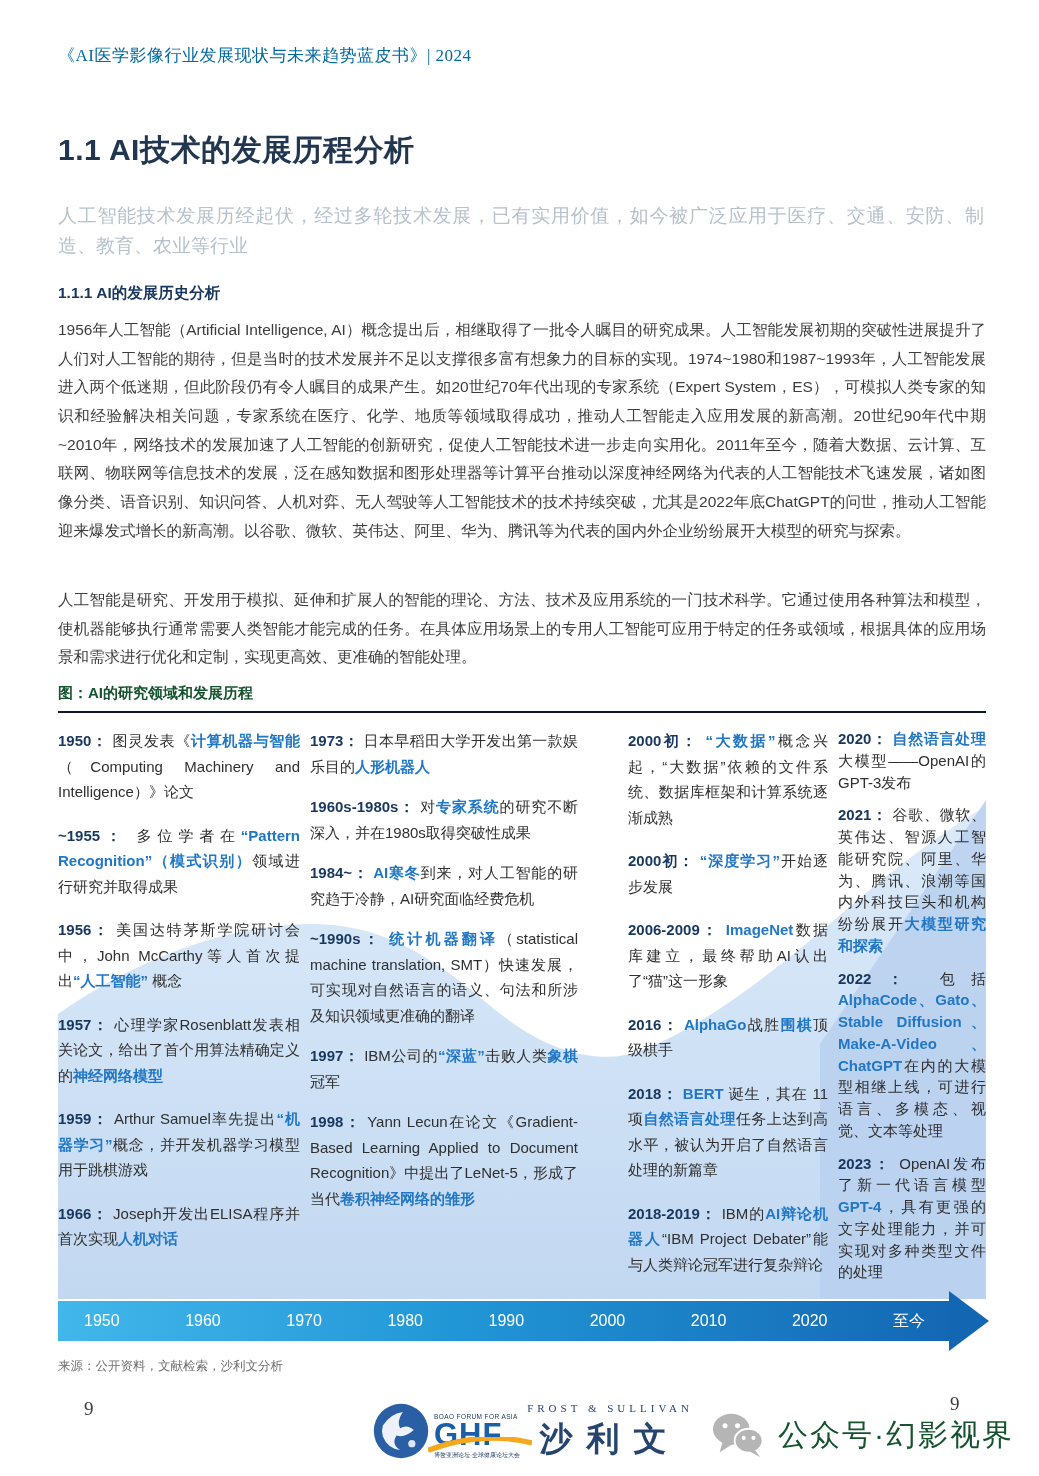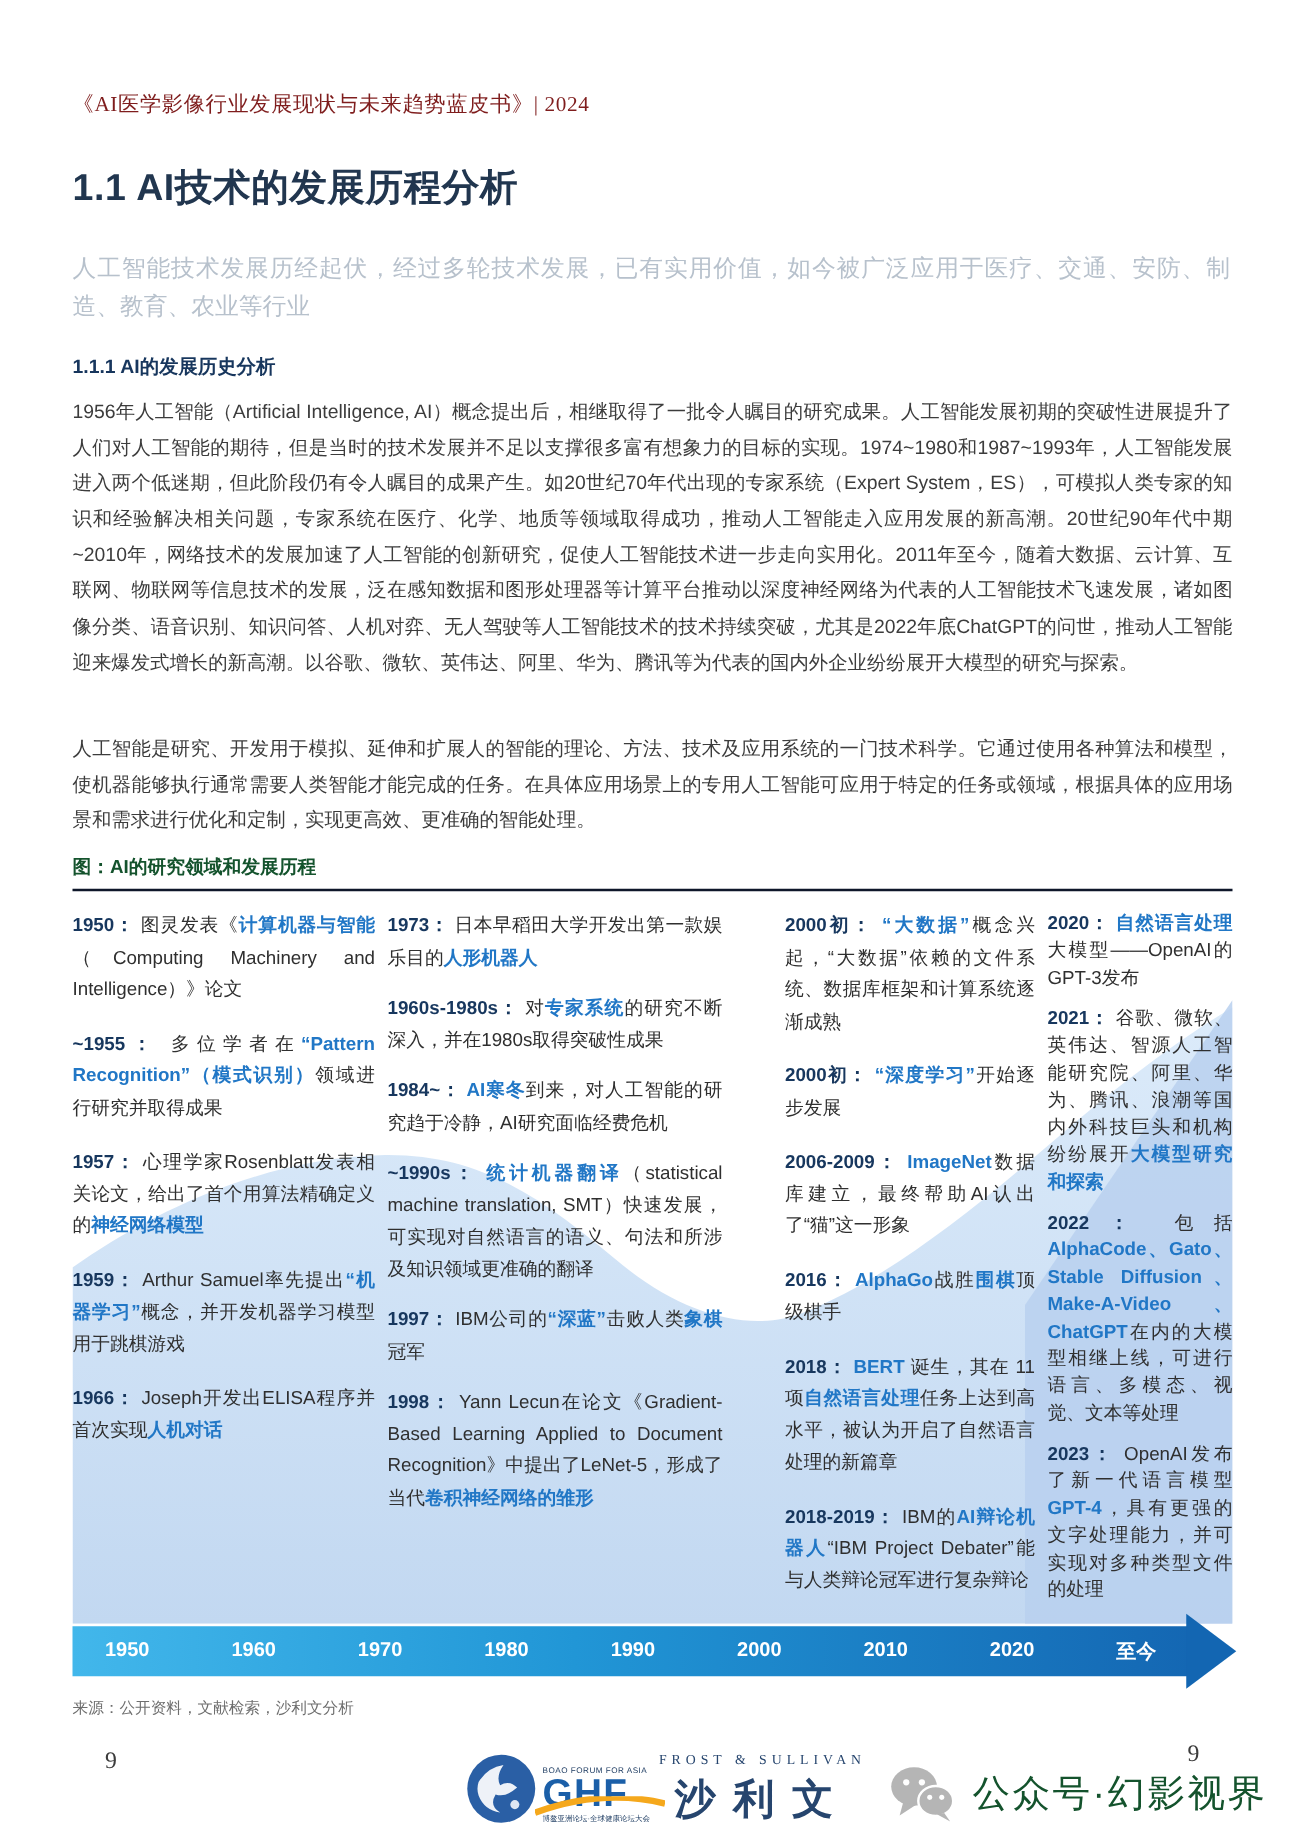--- a/index.html
+++ b/index.html
@@ -4,21 +4,21 @@
 <style>
   html,body{margin:0;padding:0;}
   body{
     width:1039px;height:1476px;position:relative;background:#ffffff;
     font-family:"Liberation Sans",sans-serif;overflow:hidden;
   }
   
   .doc-header{
     position:absolute;left:58px;top:44px;
     font-family:"Liberation Serif",serif;
-    font-size:17px;color:#7f1d1d;letter-spacing:0.5px;margin-top:28px;
+    font-size:17px;color:#0369a1;letter-spacing:0.5px;
   }
   
   .page-title{
     position:absolute;left:58px;top:130px;
     font-size:30px;font-weight:bold;color:#21364f;letter-spacing:0.5px;
   }
   .page-subtitle{
     position:absolute;left:58px;top:201px;width:926px;
     font-size:19px;line-height:1.6;color:#b7c1cc;text-align:justify;
   }
@@ -58,21 +58,21 @@
   .tl-col-4 .entry{font-size:15px;line-height:1.45;margin-bottom:11px;}
   .entry .year{font-weight:bold;color:#17375e;}
   .entry .hl{font-weight:bold;color:#2177c6;}
   
   .axis-bar{
     position:absolute;left:58px;top:1301px;width:893px;height:40px;
     background:linear-gradient(90deg,#42b7eb 0%,#2196d6 45%,#1467b3 100%);
     display:flex;align-items:center;justify-content:space-between;
     padding:0 26px;box-sizing:border-box;
   }
-  .axis-label{color:#ffffff;font-weight:bold;font-size:16px;}
+  .axis-label{color:#ffffff;font-weight:normal;font-size:16px;}
   .axis-arrowhead{
     position:absolute;left:949px;top:1291px;width:0;height:0;
     border-top:30px solid transparent;border-bottom:30px solid transparent;
     border-left:40px solid #1366b2;
   }
   
   .source-note{
     position:absolute;left:58px;top:1358px;
     font-size:12.5px;color:#6e6e6e;
   }
@@ -120,20 +120,21 @@
         <stop offset="100%" stop-color="#c2d8f1"></stop>
       </linearGradient>
     </defs>
     <path fill="url(#waveGrad)" d="M0,300 C60,258 150,212 250,210 C330,209 380,248 440,298 C492,340 545,352 585,336 C650,310 716,258 788,196 C846,146 894,112 928,92 L928,585 L0,585 Z"></path>
     <path fill="#b9d0ee" opacity="0.85" d="M762,585 L762,330 L928,86 L928,585 Z"></path>
   </svg>
   <div class="tl-columns" id="timeline-columns">
       <div class="tl-col tl-col-1">
         <div class="entry"><span class="year">1950： </span><span>图灵发表《</span><span class="hl">计算机器与智能</span><span>（Computing Machinery and Intelligence）》论文</span></div>
         <div class="entry"><span class="year">~1955： </span><span>多位学者在</span><span class="hl">“Pattern Recognition”（模式识别）</span><span>领域进行研究并取得成果</span></div>
+        <div class="entry"><span class="year">1956： </span><span>美国达特茅斯学院研讨会中，John McCarthy等人首次提出</span><span class="hl">“人工智能”</span><span> 概念</span></div>
         <div class="entry"><span class="year">1957： </span><span>心理学家Rosenblatt发表相关论文，给出了首个用算法精确定义的</span><span class="hl">神经网络模型</span></div>
         <div class="entry"><span class="year">1959： </span><span>Arthur Samuel率先提出</span><span class="hl">“机器学习”</span><span>概念，并开发机器学习模型用于跳棋游戏</span></div>
         <div class="entry"><span class="year">1966： </span><span>Joseph开发出ELISA程序并首次实现</span><span class="hl">人机对话</span></div>
       </div>
       <div class="tl-col tl-col-2">
         <div class="entry"><span class="year">1973： </span><span>日本早稻田大学开发出第一款娱乐目的</span><span class="hl">人形机器人</span></div>
         <div class="entry"><span class="year">1960s-1980s： </span><span>对</span><span class="hl">专家系统</span><span>的研究不断深入，并在1980s取得突破性成果</span></div>
         <div class="entry"><span class="year">1984~： </span><span class="hl">AI寒冬</span><span>到来，对人工智能的研究趋于冷静，AI研究面临经费危机</span></div>
         <div class="entry"><span class="year">~1990s： </span><span class="hl">统计机器翻译</span><span>（statistical machine translation, SMT）快速发展，可实现对自然语言的语义、句法和所涉及知识领域更准确的翻译</span></div>
         <div class="entry"><span class="year">1997： </span><span>IBM公司的</span><span class="hl">“深蓝”</span><span>击败人类</span><span class="hl">象棋</span><span>冠军</span></div>

